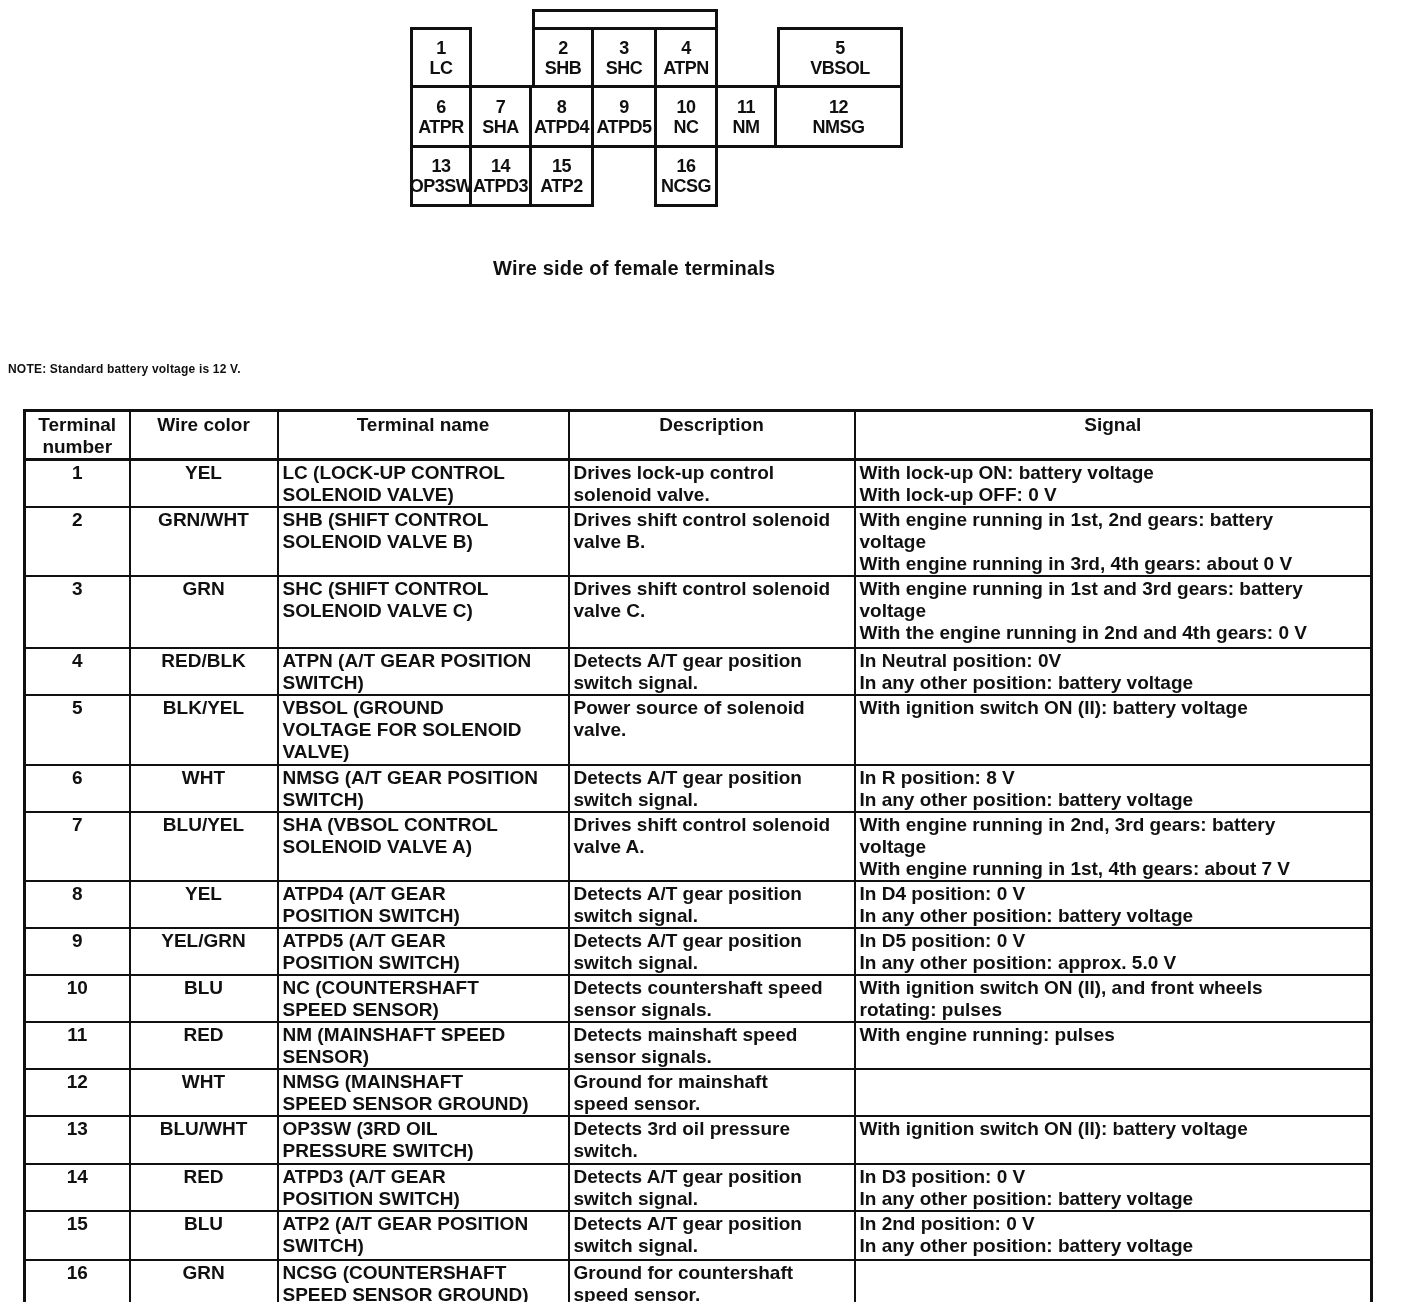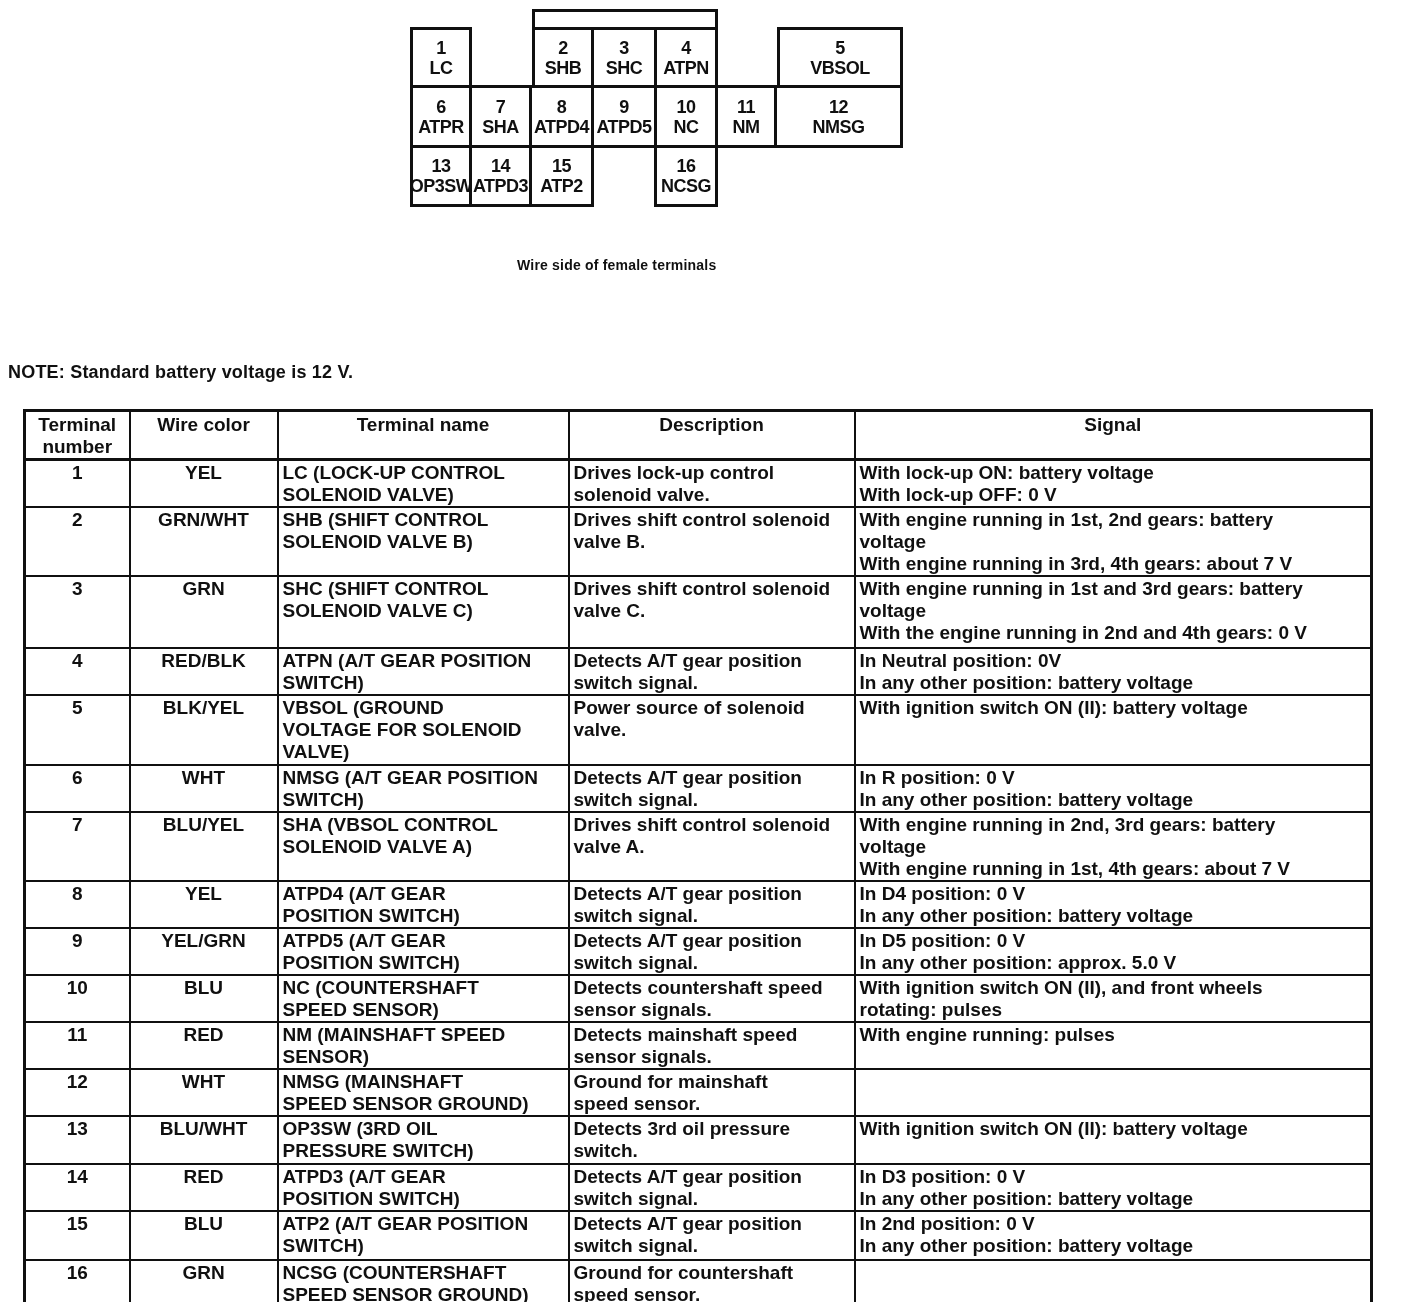--- a/index.html
+++ b/index.html
@@ -12,22 +12,22 @@
   .bracket{
     position:absolute;left:532px;top:9px;width:186px;height:24px;
     border:3px solid #101010;background:#fff;box-sizing:border-box;z-index:0;
   }
   .ccell{
     position:absolute;border:3px solid #101010;background:#fff;box-sizing:border-box;
     display:flex;flex-direction:column;align-items:center;justify-content:center;
     font-size:18px;line-height:20px;letter-spacing:-0.5px;text-align:center;z-index:1;
     white-space:nowrap;overflow:hidden;
   }
-  .caption{position:absolute;left:517px;top:257px;font-size:14px;letter-spacing:0.2px;}
-  .note{position:absolute;left:8px;top:362px;font-size:18px;letter-spacing:0.2px;}
+  .caption{position:absolute;left:493px;top:257px;font-size:20px;letter-spacing:0.2px;}
+  .note{position:absolute;left:8px;top:362px;font-size:12px;letter-spacing:0.2px;}
   
   table.term{
     position:absolute;left:23px;top:409px;border-collapse:collapse;table-layout:fixed;
     border:3px solid #101010;font-size:19px;line-height:22px;color:#101010;
   }
   table.term th,table.term td{
     border:2px solid #101010;vertical-align:top;box-sizing:border-box;
     white-space:pre;overflow:hidden;padding:1px 4px 0 4px;font-weight:700;
   }
   table.term th{text-align:center;padding-top:2px;border-bottom:3px solid #101010;}
@@ -146,21 +146,21 @@
       </tr>
       <tr style="height:67px">
         <td class="c-num">2</td>
         <td class="c-wire">GRN/WHT</td>
         <td class="c-name">SHB (SHIFT CONTROL
 SOLENOID VALVE B)</td>
         <td class="c-desc">Drives shift control solenoid
 valve B.</td>
         <td class="c-sig">With engine running in 1st, 2nd gears: battery
 voltage
-With engine running in 3rd, 4th gears: about 7 V</td>
+With engine running in 3rd, 4th gears: about 0 V</td>
       </tr>
       <tr style="height:72px">
         <td class="c-num">3</td>
         <td class="c-wire">GRN</td>
         <td class="c-name">SHC (SHIFT CONTROL
 SOLENOID VALVE C)</td>
         <td class="c-desc">Drives shift control solenoid
 valve C.</td>
         <td class="c-sig">With engine running in 1st and 3rd gears: battery
 voltage
@@ -186,21 +186,21 @@
 valve.</td>
         <td class="c-sig">With ignition switch ON (II): battery voltage</td>
       </tr>
       <tr style="height:47px">
         <td class="c-num">6</td>
         <td class="c-wire">WHT</td>
         <td class="c-name">NMSG (A/T GEAR POSITION
 SWITCH)</td>
         <td class="c-desc">Detects A/T gear position
 switch signal.</td>
-        <td class="c-sig">In R position: 0 V
+        <td class="c-sig">In R position: 8 V
 In any other position: battery voltage</td>
       </tr>
       <tr style="height:68px">
         <td class="c-num">7</td>
         <td class="c-wire">BLU/YEL</td>
         <td class="c-name">SHA (VBSOL CONTROL
 SOLENOID VALVE A)</td>
         <td class="c-desc">Drives shift control solenoid
 valve A.</td>
         <td class="c-sig">With engine running in 2nd, 3rd gears: battery

